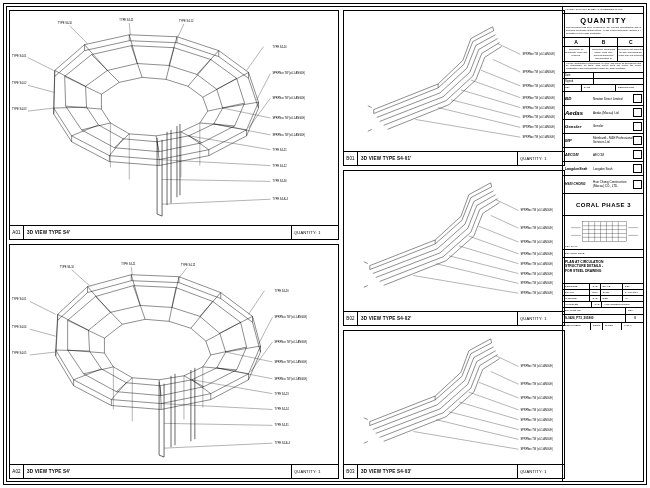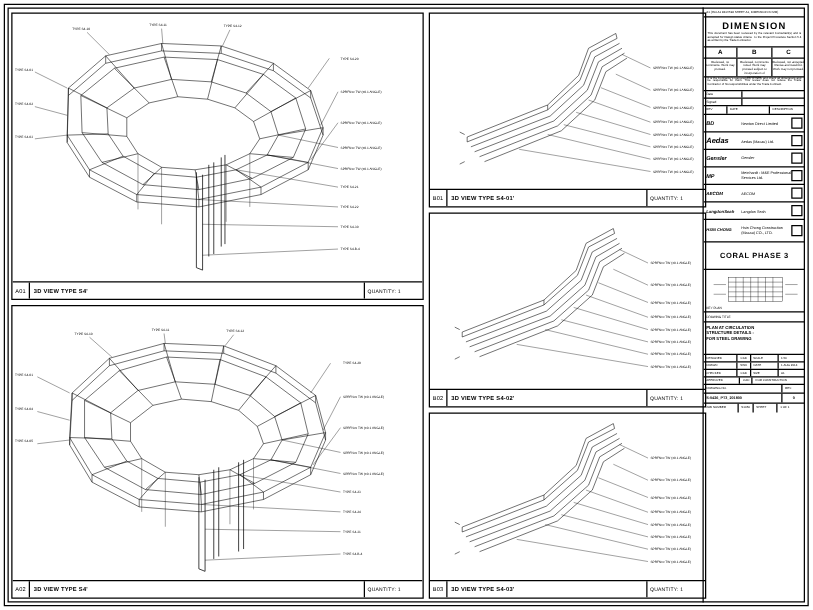--- a/index.html
+++ b/index.html
@@ -308,21 +308,21 @@
     </div>
   </div>
 
   <div class="tbcol">
 
     <div class="tbbox" style="height:8px;display:flex;align-items:center;padding-left:2px;">
       <span style="font-size:2.4px;">A1 (ISO A1 841X594  SHEET A1, DIMENSION IN MM)</span>
     </div>
 
     <div class="tbbox">
-      <div class="reviewed">DIMENSION</div>
+      <div class="reviewed">QUANTITY</div>
       <div class="revtext">This document has been reviewed by the relevant Consultant(s) and is accepted for Design status criteria  -  to the Project Procedure Section 5.4 as written by the Trade Contractor.</div>
       <div class="abcrow">
         <div class="abcell">A</div>
         <div class="abcell">B</div>
         <div class="abcell">C</div>
       </div>
       <div class="abcrow" style="border-top:none;">
         <div class="abcell sub">Reviewed, no comments. Work may proceed.</div>
         <div class="abcell sub">Reviewed, comments noted. Work may proceed subject to incorporation of comments.</div>
         <div class="abcell sub">Reviewed, not accepted. Revise and resubmit. Work may not proceed.</div>

